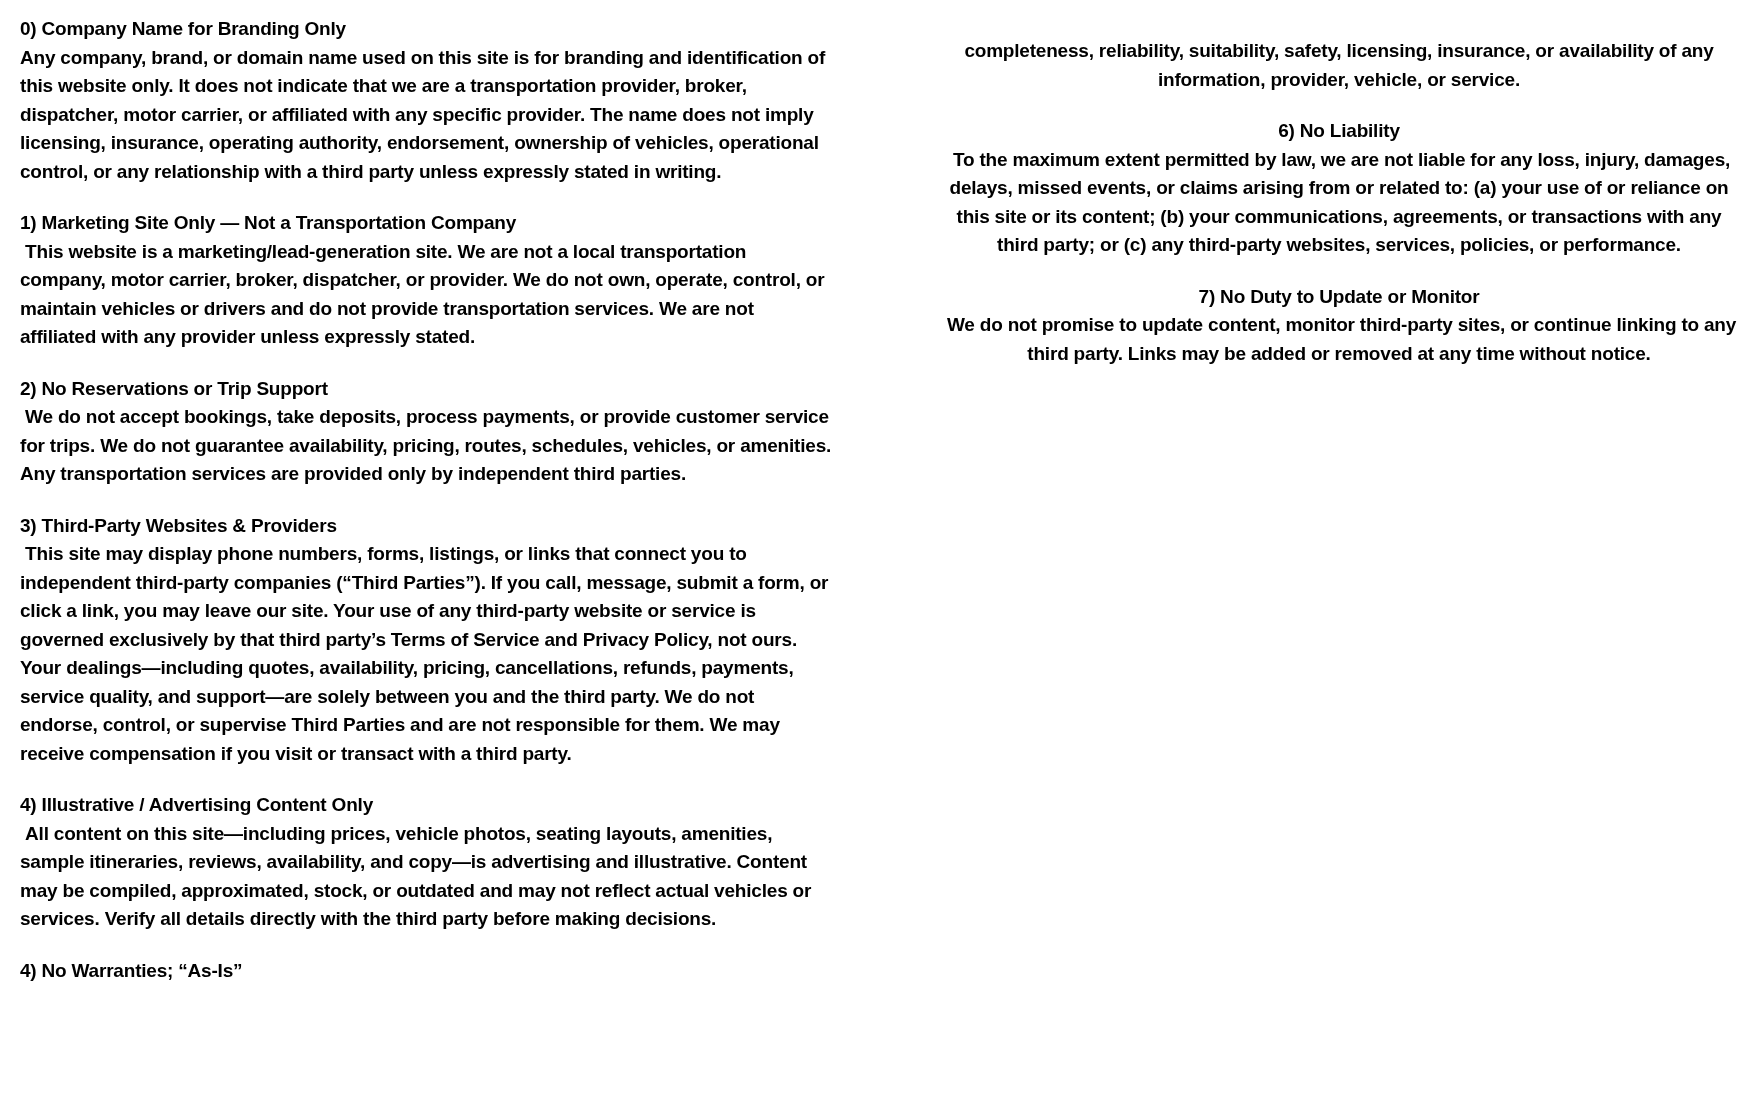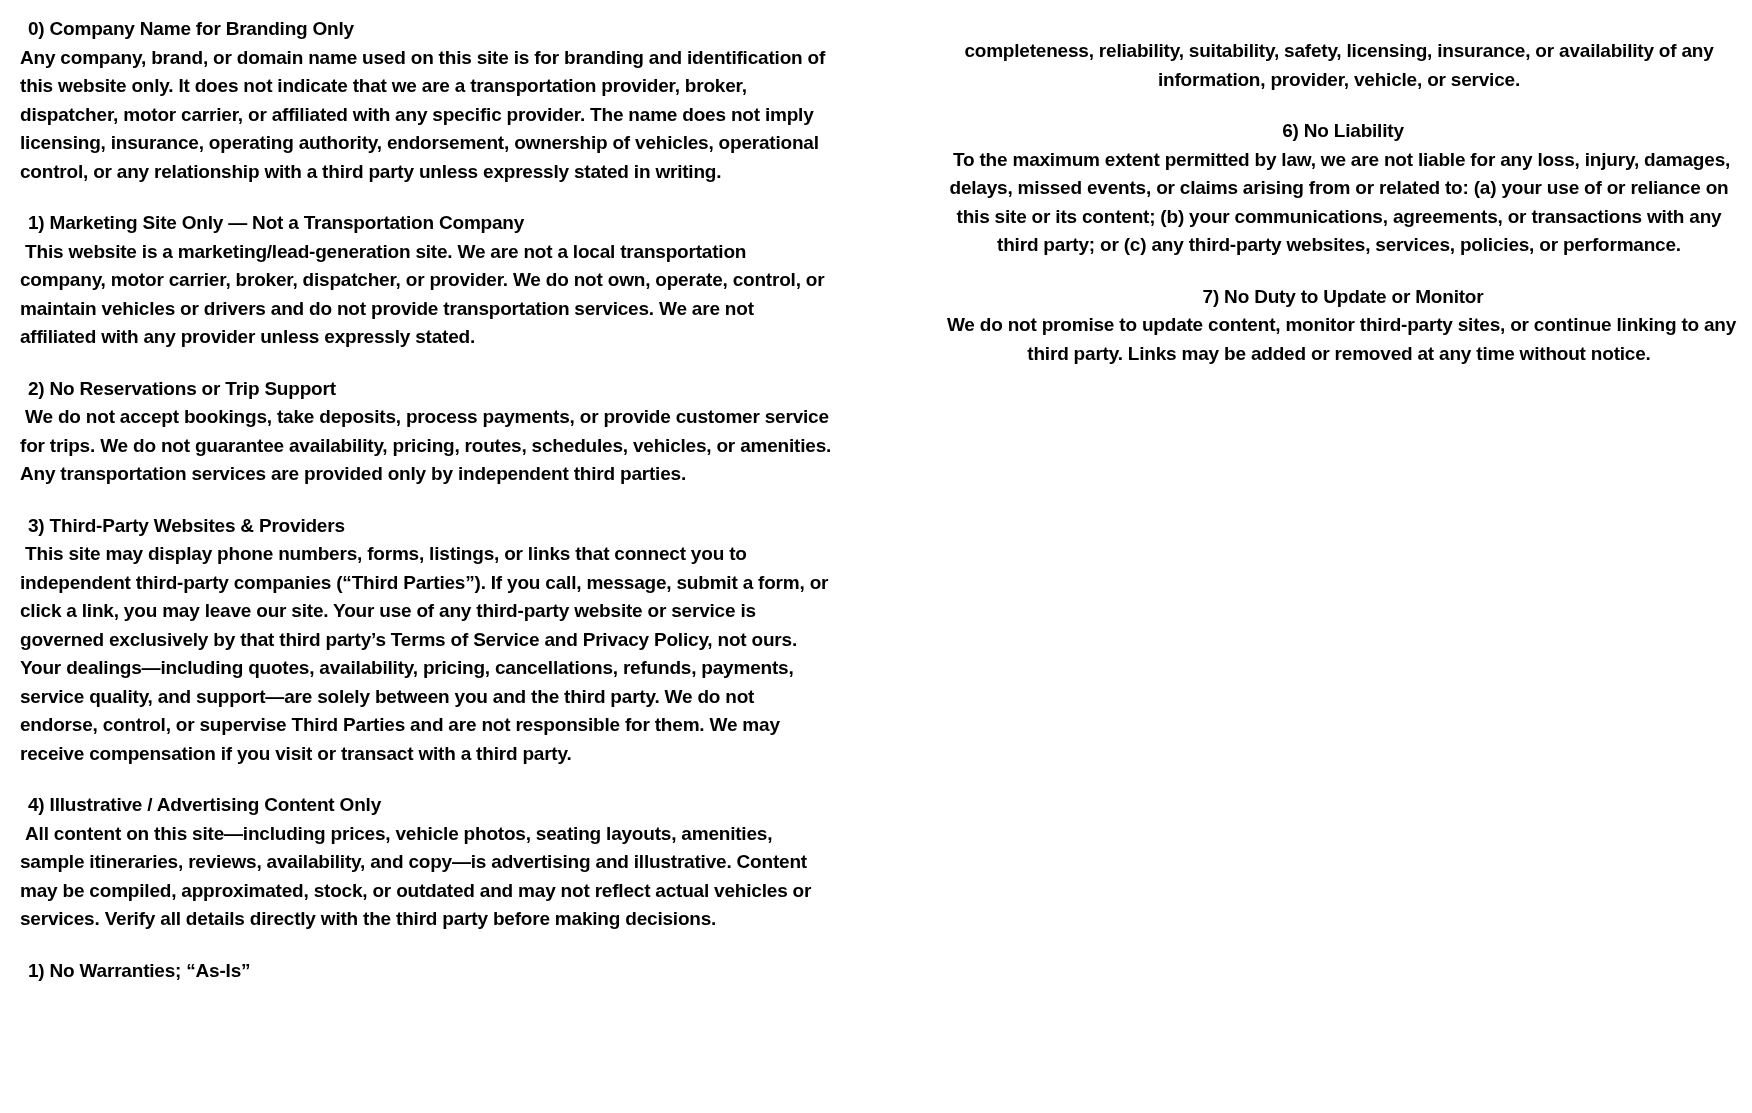--- a/index.html
+++ b/index.html
@@ -20,21 +20,21 @@
     padding: 15px 0 0 20px;
   }
   .col { width: 812px; flex: none; }
   .col-right {
     margin-left: 106px;
     width: 802px;
     padding-top: 22px;
     text-align: center;
   }
   .section + .section { margin-top: 23px; }
-  .heading { font-weight: 700; margin-left: 8px; }
+  .heading { font-weight: 700; }
   .para { white-space: pre-wrap; }
   .run { font-weight: 700; }
   .run.bold { font-weight: 700; }
 </style>
 </head>
 <body>
 
 <main class="doc">
   <section class="col">
       <div class="section">
@@ -51,21 +51,21 @@
       </div>
       <div class="section">
         <div class="heading">3) Third-Party Websites &amp; Providers</div>
         <p class="para"><span class="run"> This site may display phone numbers, forms, listings, or links that connect you to </span><span class="run bold">independent third-party</span><span class="run"> companies (“Third Parties”). If you call, message, submit a form, or click a link, you may leave our site. Your use of any third-party website or service is governed </span><span class="run bold">exclusively</span><span class="run"> by that third party’s </span><span class="run bold">Terms of Service</span><span class="run"> and </span><span class="run bold">Privacy Policy</span><span class="run">, </span><span class="run bold">not ours</span><span class="run">. Your dealings—including quotes, availability, pricing, cancellations, refunds, payments, service quality, and support—are </span><span class="run bold">solely between you and the third party</span><span class="run">. We do </span><span class="run bold">not</span><span class="run"> endorse, control, or supervise Third Parties and are </span><span class="run bold">not responsible</span><span class="run"> for them. We may receive compensation if you visit or transact with a third party.</span></p>
       </div>
       <div class="section">
         <div class="heading">4) Illustrative / Advertising Content Only</div>
         <p class="para"><span class="run"> All content on this site—including prices, vehicle photos, seating layouts, amenities, sample itineraries, reviews, availability, and copy—is </span><span class="run bold">advertising and illustrative</span><span class="run">. Content may be compiled, approximated, stock, or outdated and may </span><span class="run bold">not</span><span class="run"> reflect actual vehicles or services. Verify all details </span><span class="run bold">directly with the third party</span><span class="run"> before making decisions.</span></p>
       </div>
       <div class="section">
-        <div class="heading">1) No Warranties; “As-Is”</div>
+        <div class="heading">4) No Warranties; “As-Is”</div>
       </div>
     </section>
   <section class="col col-right">
       <div class="section">
         <p class="para"><span class="run">completeness, reliability, suitability, safety, licensing, insurance, or availability of any information, provider, vehicle, or service.</span></p>
       </div>
       <div class="section">
         <div class="heading">6) No Liability</div>
         <p class="para"><span class="run"> To the maximum extent permitted by law, we are </span><span class="run bold">not liable</span><span class="run"> for any loss, injury, damages, delays, missed events, or claims arising from or related to: (a) your use of or reliance on this site or its content; (b) your communications, agreements, or transactions with any third party; or (c) any third-party websites, services, policies, or performance.</span></p>
       </div>

